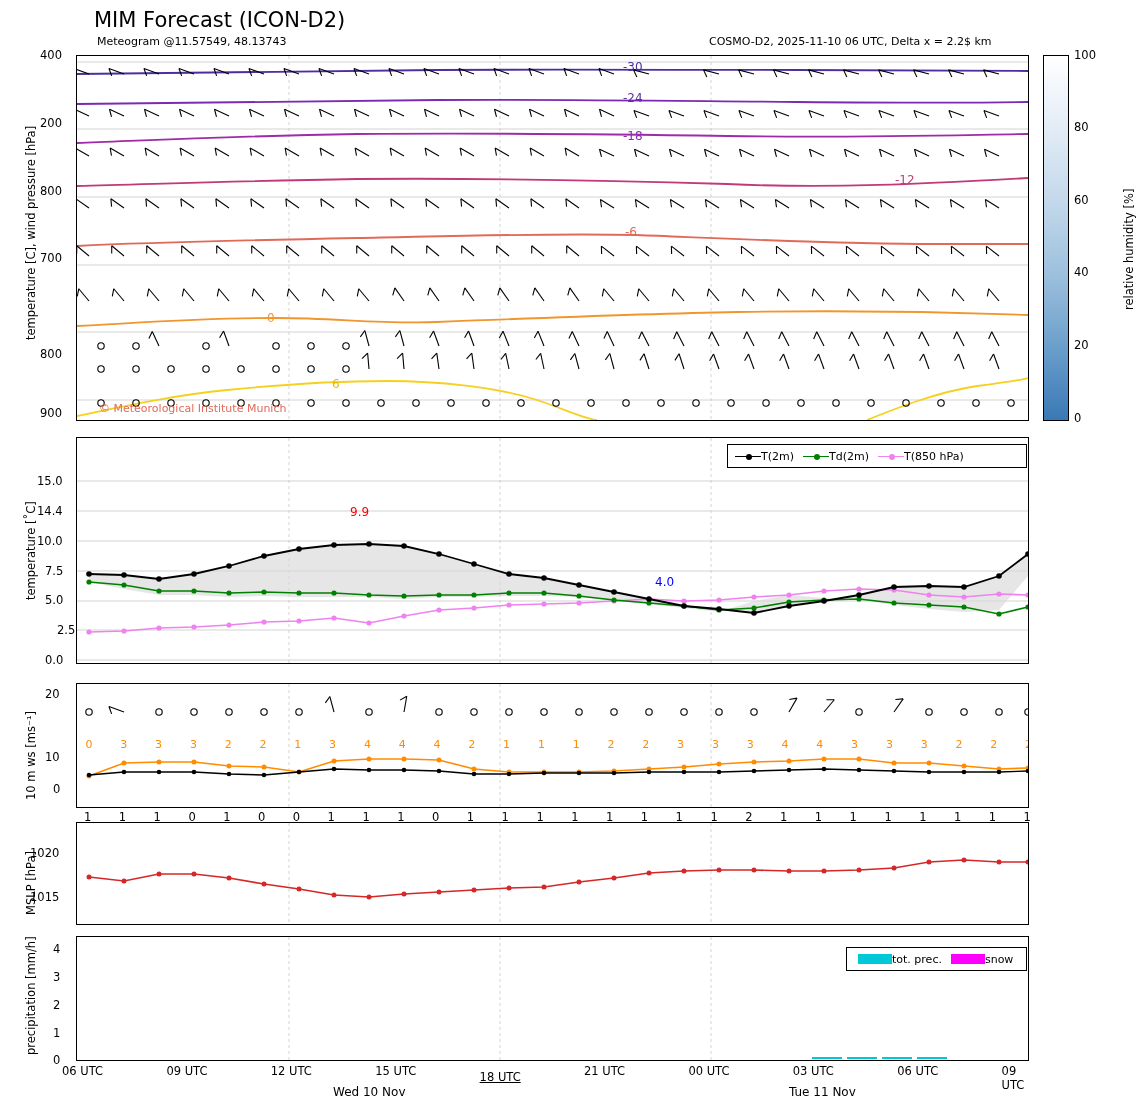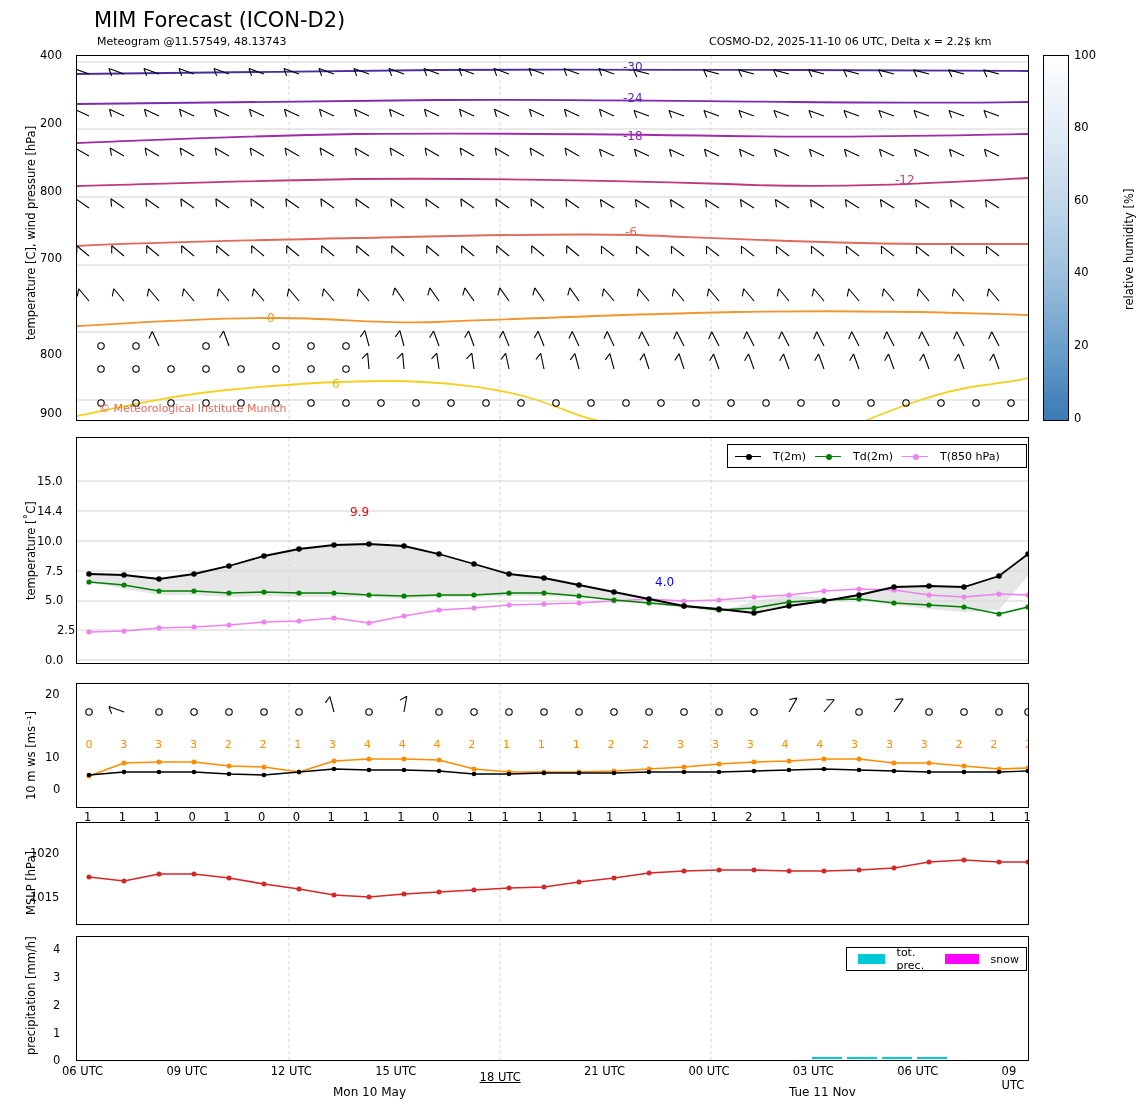--- a/index.html
+++ b/index.html
@@ -7,21 +7,21 @@
   #root{position:relative;width:1148px;height:1105px;overflow:hidden;}
   .abs{position:absolute;}
   .title{font-size:21px;}
   .subtitle{font-size:11px;}
   .axlabel{font-size:11.5px;}
   .tick{font-size:11.5px;}
   .rot{transform-origin:0 0;transform:rotate(-90deg);white-space:nowrap;}
   .panel{position:absolute;border:1px solid #000;background:#fff;box-sizing:border-box;}
   svg{display:block;}
   .legendbox{position:absolute;border:1px solid #000;background:#fff;display:flex;align-items:center;gap:9px;padding:3px 7px;box-sizing:border-box;font-size:11px;}
-  .lgitem{display:flex;align-items:center;gap:12px;}
+  .lgitem{display:flex;align-items:center;gap:0;}
   .lgline{width:26px;height:0;border-top:1.6px solid #000;position:relative;}
   .lgdot{position:absolute;left:11px;top:-3px;width:6px;height:6px;border-radius:50%;background:#000;}
   .lgbar{width:34px;height:10px;}
   .cbar{position:absolute;border:1px solid #000;box-sizing:border-box;}
 </style>
 </head>
 <body>
 
 <div id="root">
 
@@ -787,16 +787,16 @@
       <div class="abs tick" style="left: 90.4px; top: 0px;">09 UTC</div>
       <div class="abs tick" style="left: 194.8px; top: 0px;">12 UTC</div>
       <div class="abs tick" style="left: 299.2px; top: 0px;">15 UTC</div>
       <div class="abs tick" style="left: 403.6px; top: 6px; text-decoration: underline;">18 UTC</div>
       <div class="abs tick" style="left: 508px; top: 0px;">21 UTC</div>
       <div class="abs tick" style="left: 612.4px; top: 0px;">00 UTC</div>
       <div class="abs tick" style="left: 716.8px; top: 0px;">03 UTC</div>
       <div class="abs tick" style="left: 821.2px; top: 0px;">06 UTC</div>
       <div class="abs tick" style="left: 925.6px; top: 0px;">09 UTC</div>
     </div>
-  <div class="abs tick" style="left:333px;top:1085px;font-size:12px;">Mon 10 May</div>
+  <div class="abs tick" style="left:333px;top:1085px;font-size:12px;">Wed 10 Nov</div>
   <div class="abs tick" style="left:789px;top:1085px;font-size:12px;">Tue 11 Nov</div>
 
 </div>
 
 </body></html>

